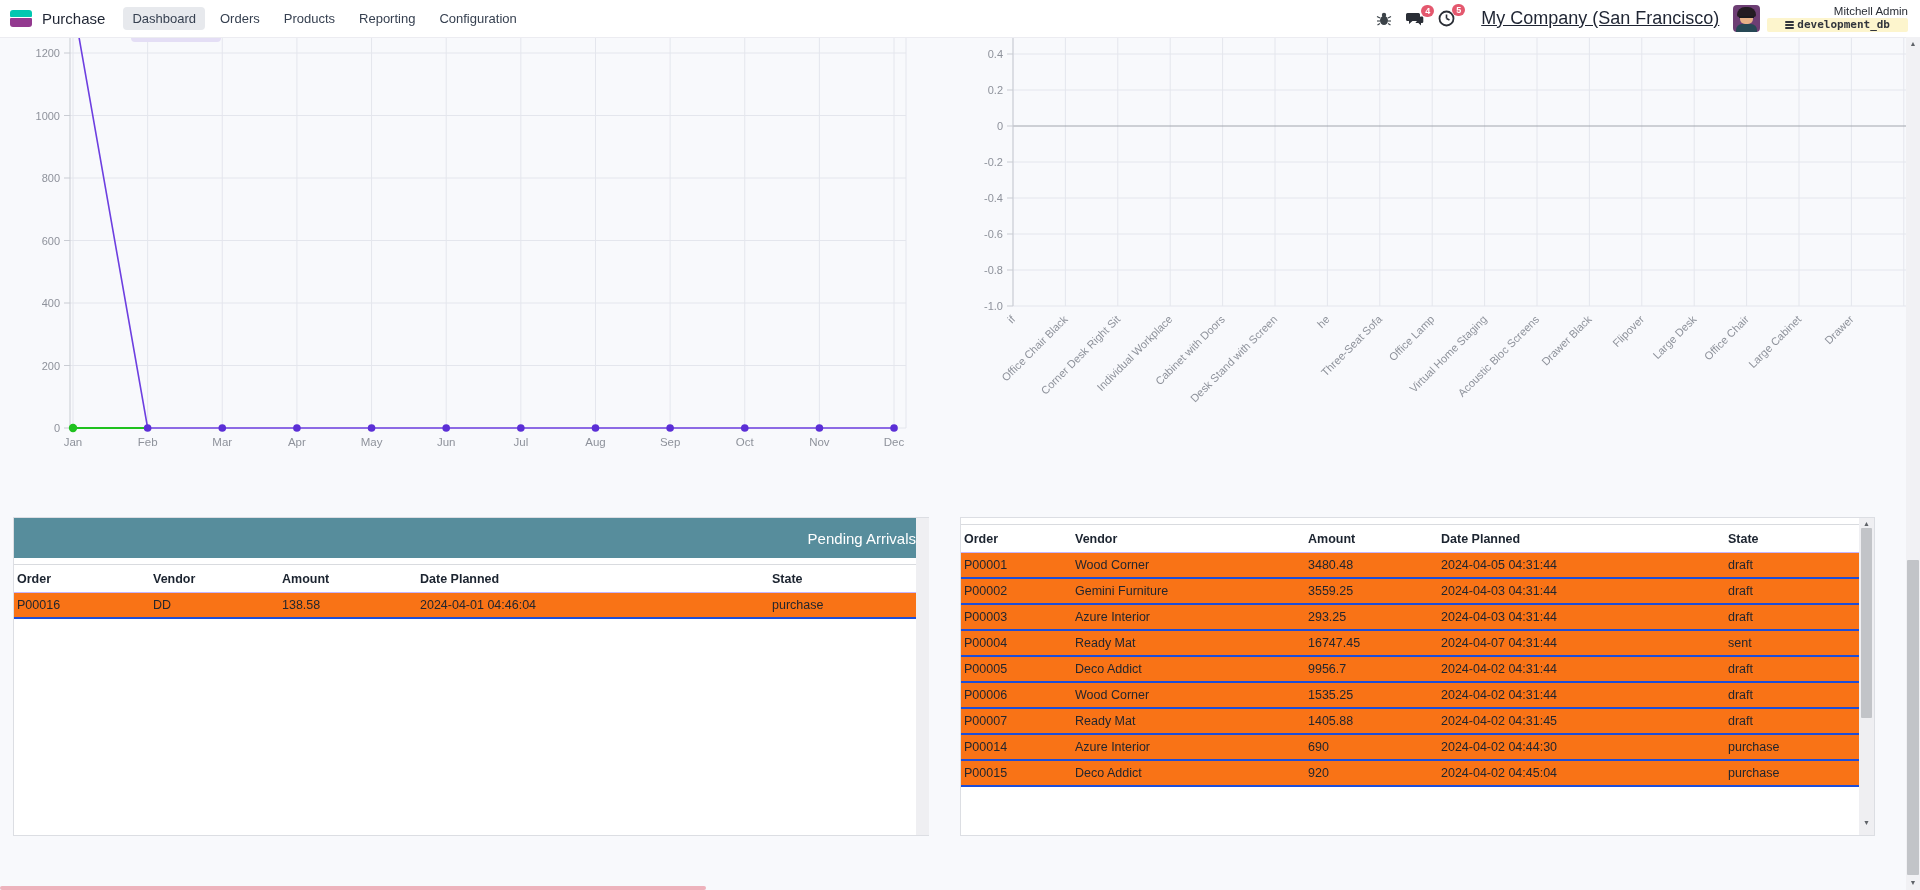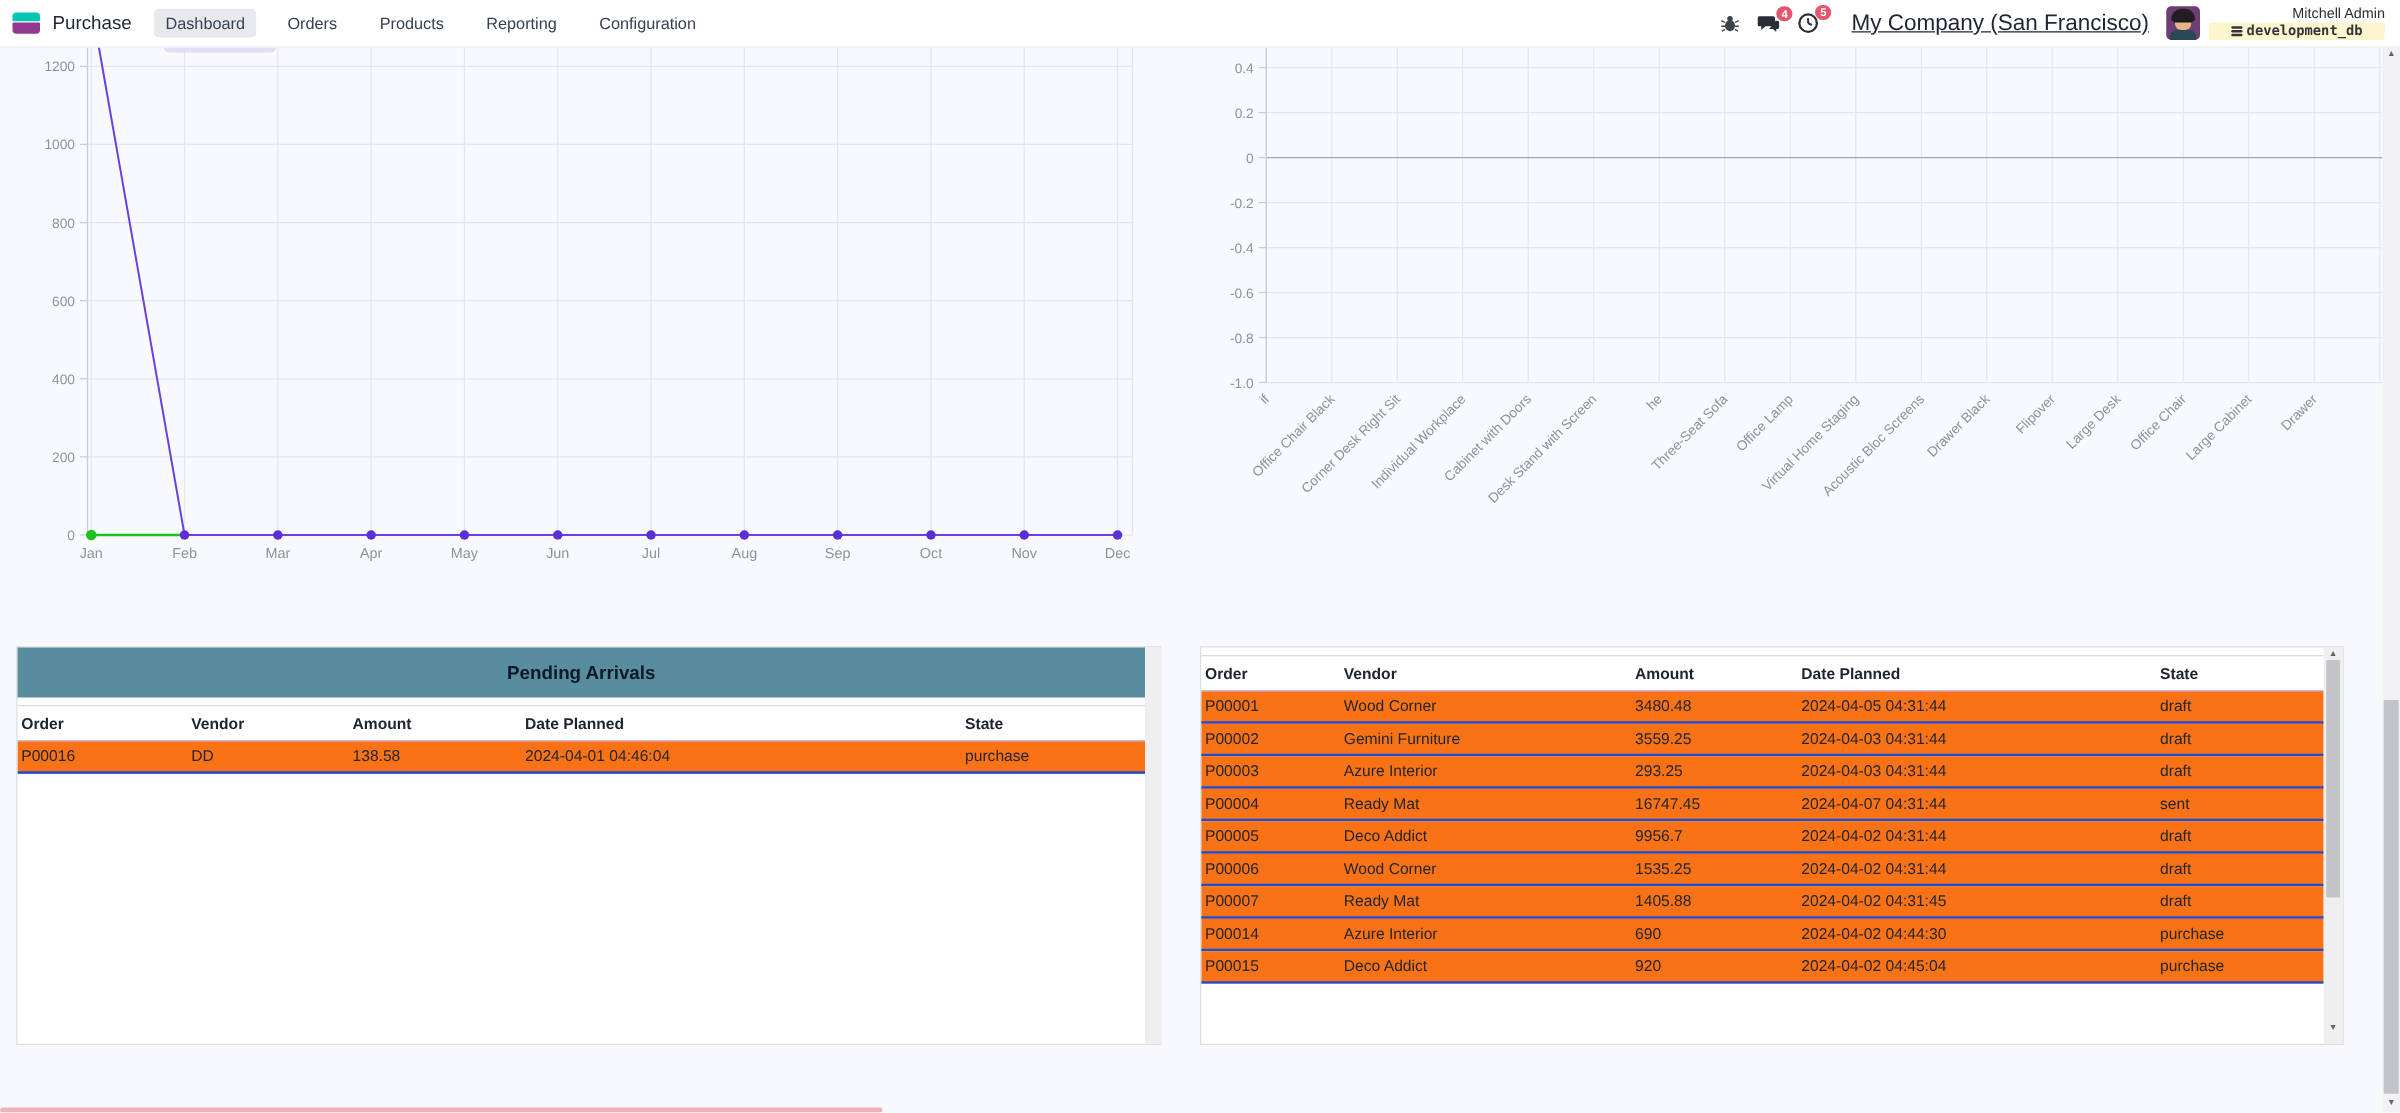--- a/index.html
+++ b/index.html
@@ -14,21 +14,21 @@
     position:absolute;left:0;top:0;width:1920px;height:37px;
     background:#ffffff;border-bottom:1px solid #ececf1;
     display:flex;align-items:center;justify-content:space-between;
     z-index:30;
   }
   .nav-left{display:flex;align-items:center;gap:4px;padding-left:10px;}
   .app-icon{width:22px;height:17px;display:inline-flex;flex-direction:column;gap:1px;margin-right:6px;}
   .app-icon .bar1{height:7px;background:#02c7b0;border-radius:3px 3px 1px 1px;}
   .app-icon .bar2{height:9px;background:#93398f;border-radius:1px 1px 3px 3px;}
   .app-name{font-size:15px;font-weight:500;color:#1f2533;margin-right:14px;}
-  .menu{display:flex;align-items:center;gap:16px;}
+  .menu{display:flex;align-items:center;gap:6px;}
   .menu-item{
     font-size:13px;color:#374151;padding:4px 9px;border-radius:4px;cursor:pointer;white-space:nowrap;
   }
   .menu-item.active{background:#e7e9ed;}
   .nav-right{display:flex;align-items:center;gap:14px;padding-right:12px;}
   .nav-icon-wrap{position:relative;display:inline-flex;align-items:center;cursor:pointer;}
   .nav-badge{
     position:absolute;top:-6px;right:-10px;background:#e4586e;color:#fff;
     font-size:9px;font-weight:bold;border-radius:8px;padding:1px 4px;line-height:10px;
   }
@@ -53,22 +53,22 @@
   .legend-pill{
     position:absolute;left:131px;top:0px;width:90px;height:5px;
     background:#e4def5;border-radius:0 0 4px 4px;
   }
   
   .card{
     position:absolute;top:517px;height:319px;background:#ffffff;
     border:1px solid #dcdee3;box-sizing:border-box;
   }
   .card-header{
-    height:40px;display:flex;align-items:center;justify-content:center;
-    color:#0f172a;font-size:15px;font-weight:bold;
+    height:40px;display:flex;align-items:center;justify-content:flex-end;
+    color:#ffffff;font-size:15px;font-weight:normal;
   }
   .table-viewport{overflow:hidden;position:relative;}
   .thead,.trow{display:grid;align-items:center;}
   .thead{height:27px;border-top:1px solid #d9dbdf;border-bottom:1px solid #c4b5fd;margin-top:6px;
     font-weight:bold;font-size:12.5px;color:#1c2430;}
   .trow{height:24px;border-bottom:2px solid #1d4ed8;font-size:12.5px;color:#23262e;cursor:pointer;background:#f97316;}
   .cell{padding-left:3px;white-space:nowrap;overflow:hidden;}
   .pending-grid{grid-template-columns:136px 129px 138px 352px 1fr;}
   .upcoming-grid{grid-template-columns:111px 233px 133px 287px 1fr;}
   #pending-card{left:13px;width:916px;}

